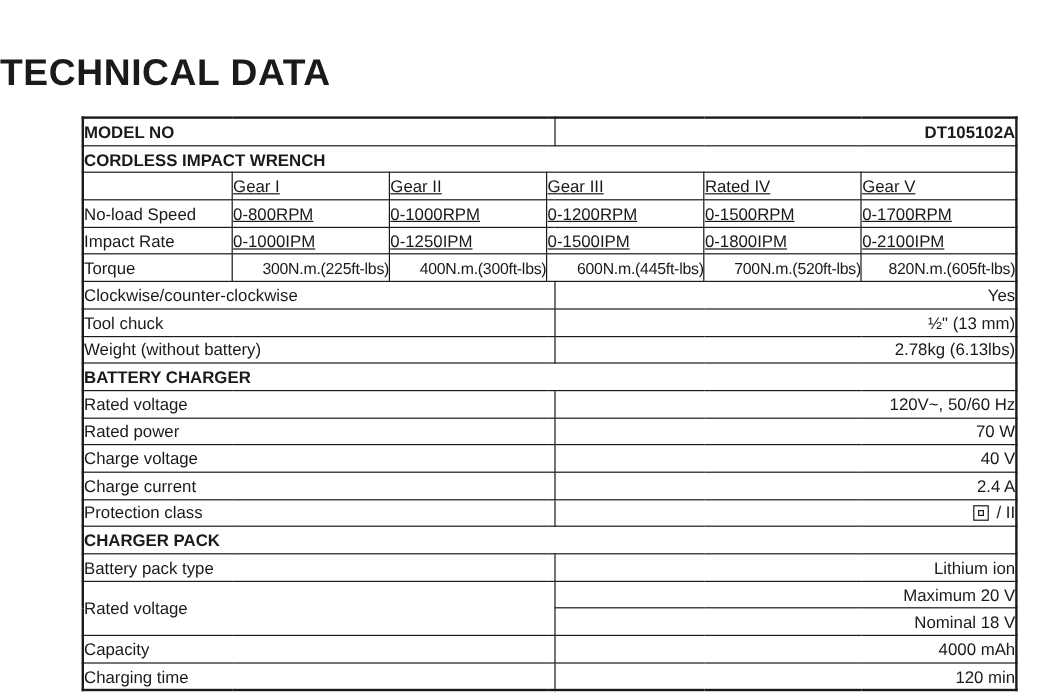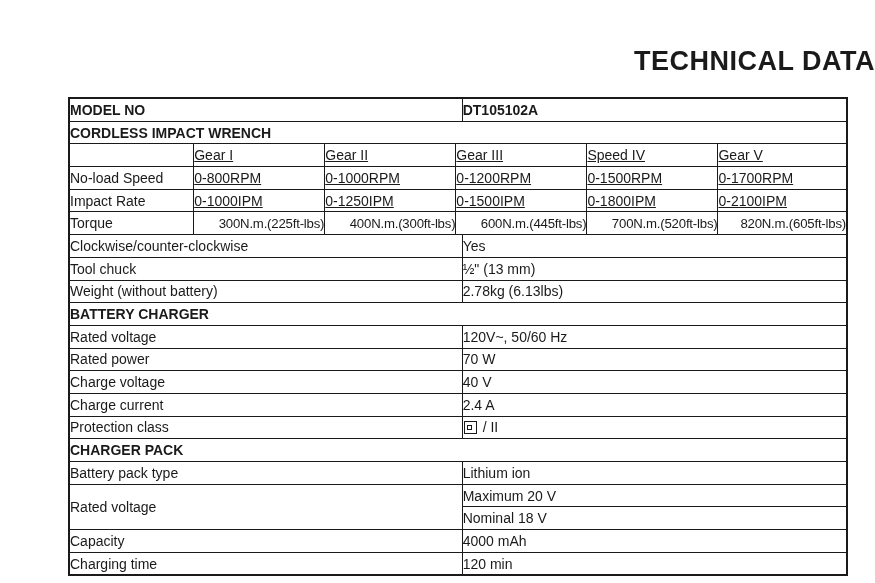--- a/index.html
+++ b/index.html
@@ -10,22 +10,22 @@
     background: #ffffff;
     font-family: "Liberation Sans", sans-serif;
     color: #1a1a1a;
     overflow: hidden;
   }
   .title {
     position: absolute;
     top: 46px;
     left: 0;
     width: 100%;
-    text-align: right;
-    font-size: 27px;
+    text-align: left;
+    font-size: 31px;
     line-height: 30px;
     font-weight: bold;
     letter-spacing: 0.5px;
   }
   table.spec {
     position: absolute;
     left: 68px;
     top: 97px;
     width: 780px;
     border-collapse: collapse;
@@ -36,21 +36,21 @@
   }
   table.spec td {
     border: 1px solid #1a1a1a;
     height: 21.7px;
     padding: 0;
     vertical-align: middle;
     overflow: hidden;
     white-space: nowrap;
   }
   td.lbl { padding-left: 12px; text-align: left; }
-  td.val { padding-left: 12px; text-align: left; margin-left: 24px; }
+  td.val { padding-left: 12px; text-align: right; margin-left: 24px; }
   td.b   { font-weight: bold; }
   td.sec {
     font-weight: bold;
     padding-left: 12px;
     border-top-width: 2px;
     border-bottom-width: 2px;
   }
   td.c { text-align: left; text-decoration: underline; }
   td.torque { text-align: right; font-size: 13.2px; letter-spacing: -0.2px; }
   
@@ -98,21 +98,21 @@
 
     <tr>
       <td colspan="7" class="sec">CORDLESS IMPACT WRENCH</td>
     </tr>
 
     <tr>
       <td class="lbl"></td>
       <td class="c">Gear I</td>
       <td class="c">Gear II</td>
       <td colspan="2" class="c">Gear III</td>
-      <td class="c">Speed IV</td>
+      <td class="c">Rated IV</td>
       <td class="c">Gear V</td>
     </tr>
 
     <tr>
       <td class="lbl">No-load Speed</td>
       <td class="c">0-800RPM</td>
       <td class="c">0-1000RPM</td>
       <td colspan="2" class="c">0-1200RPM</td>
       <td class="c">0-1500RPM</td>
       <td class="c">0-1700RPM</td>

